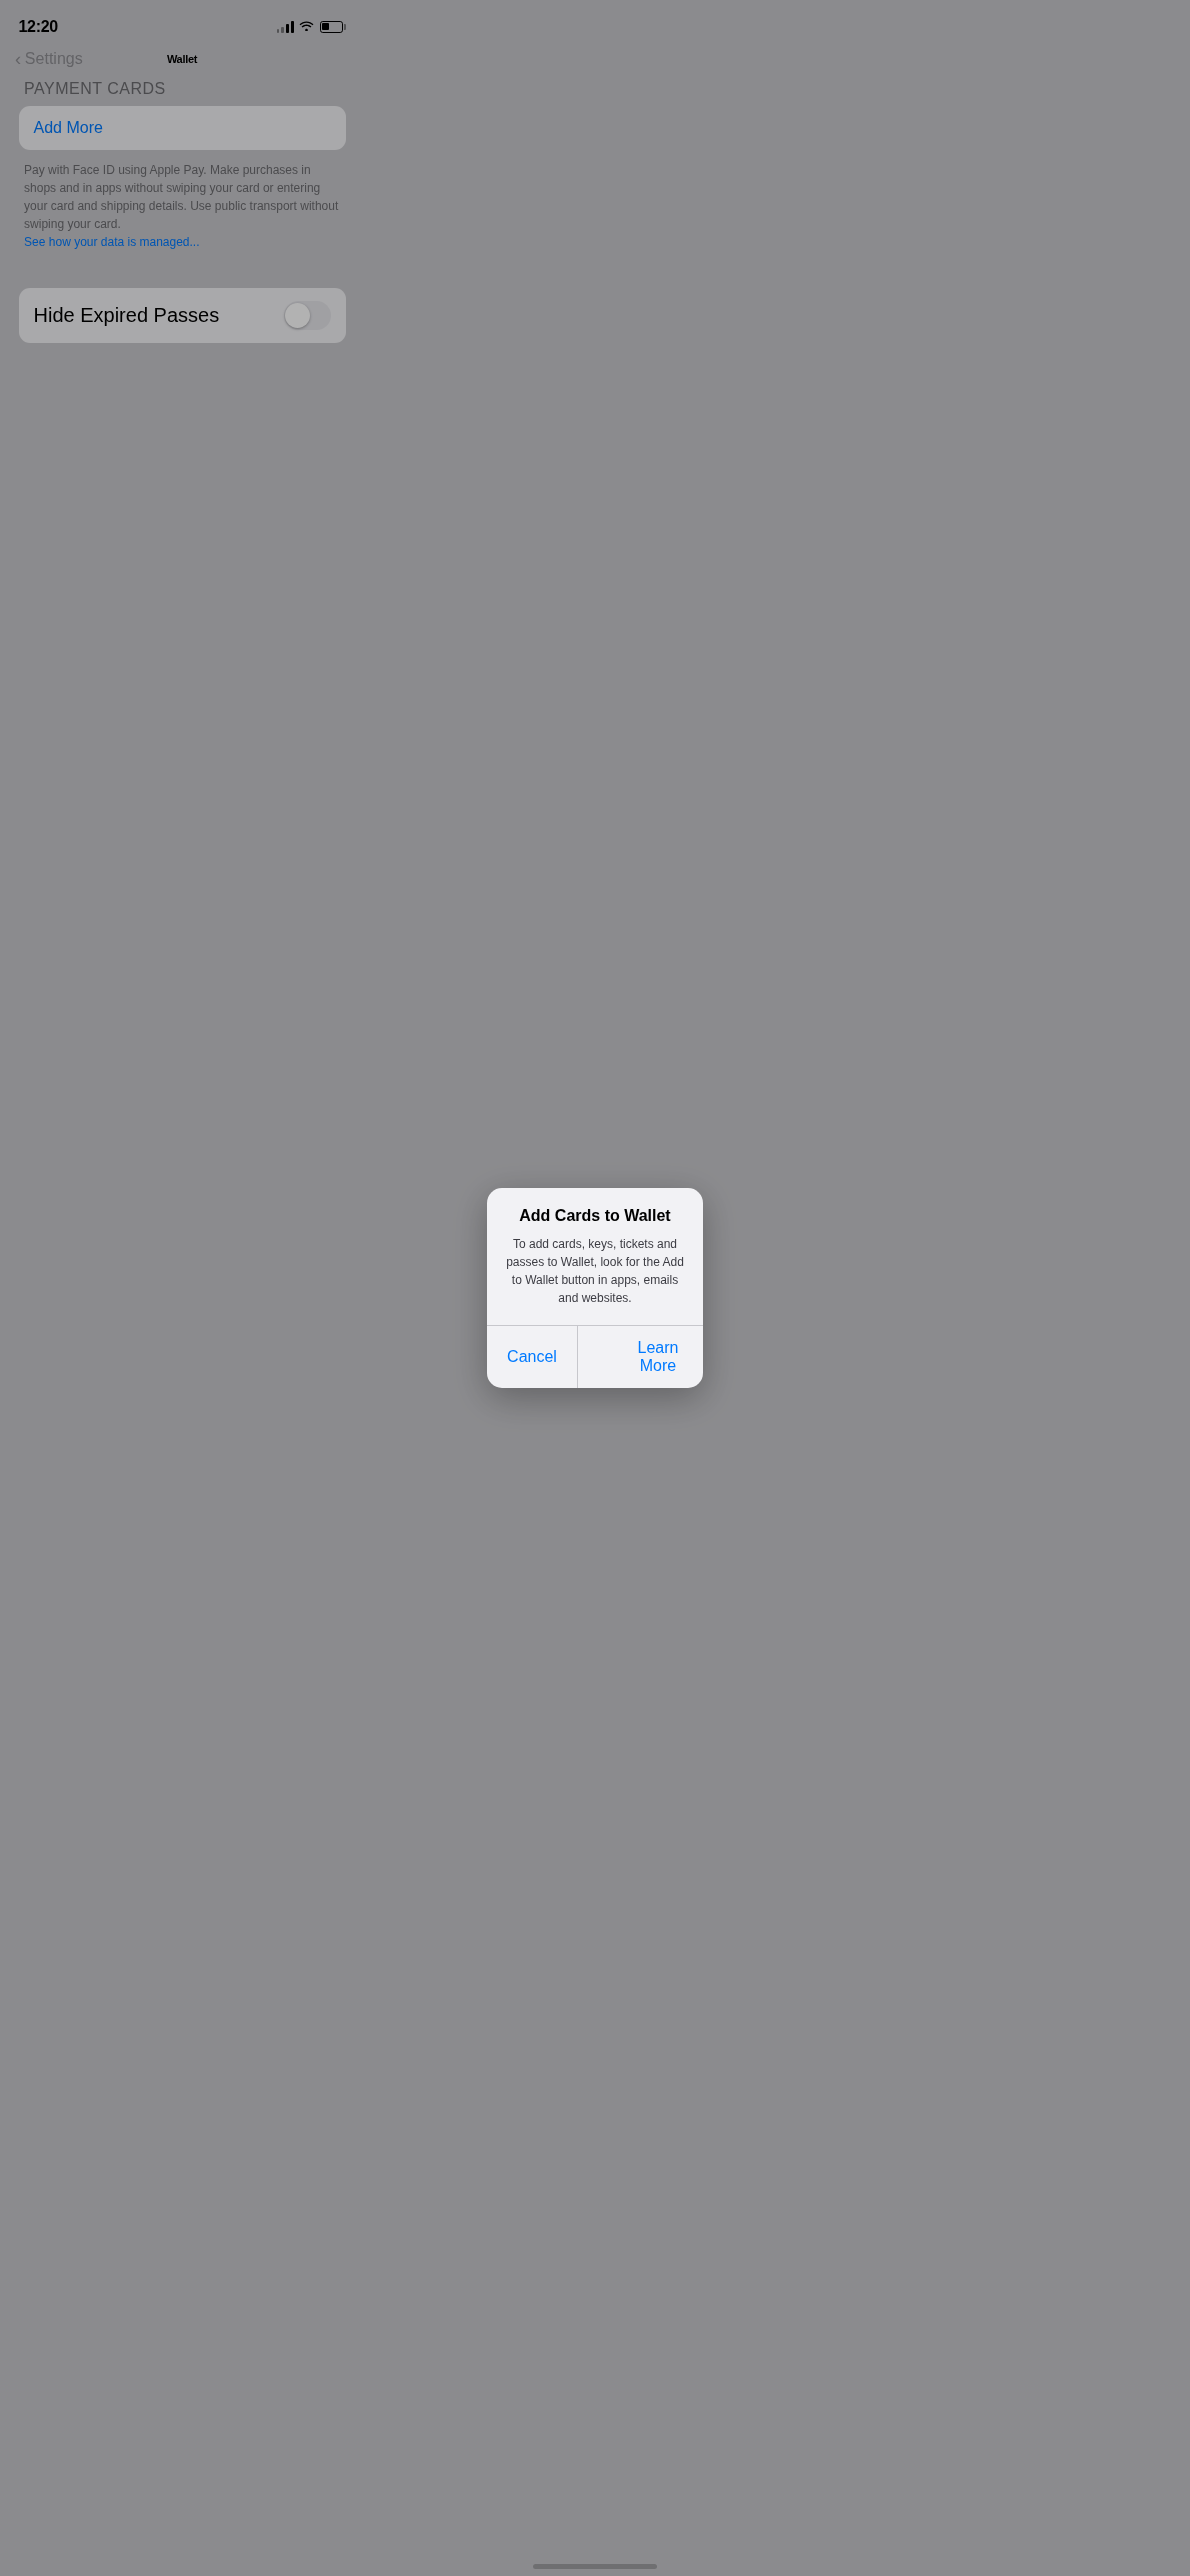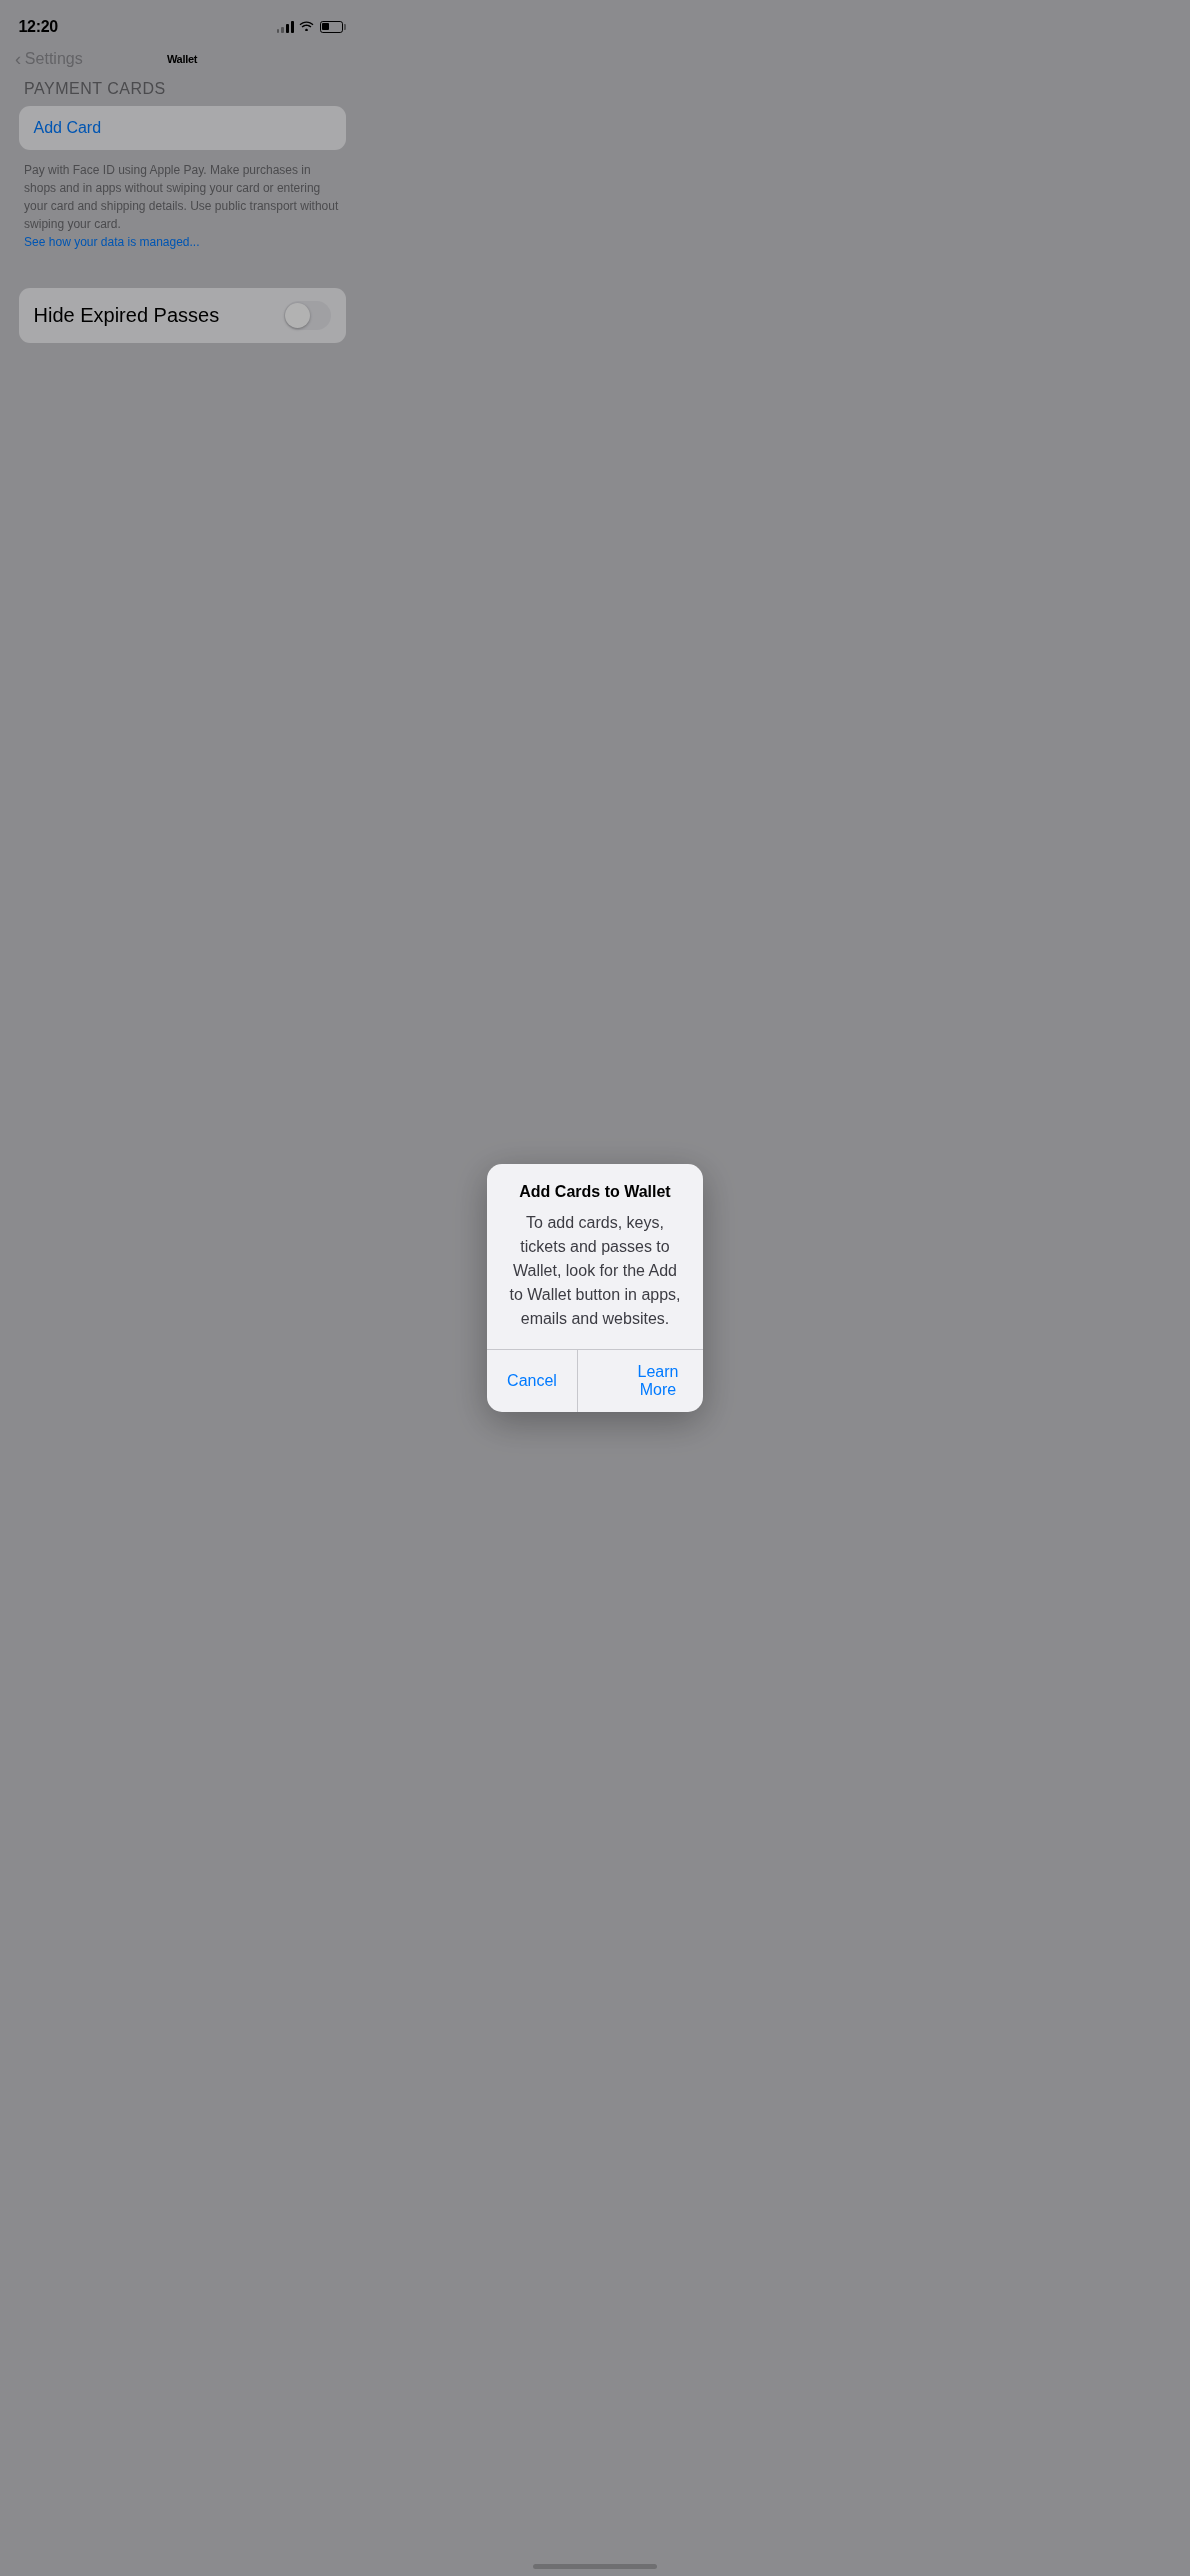--- a/index.html
+++ b/index.html
@@ -244,21 +244,21 @@
 
     .alert-title {
       font-size: 16px;
       font-weight: 700;
       color: #000;
       margin-bottom: 7.4px;
       line-height: 1.3;
     }
 
     .alert-message {
-      font-size: 16px;
+      font-size: 12px;
       color: #3c3c43;
       line-height: 1.5;
     }
 
     .alert-buttons {
       display: flex;
       border-top: 0.5px solid #c7c7cc;
       gap: 35px;
     }
 
@@ -330,21 +330,21 @@
     <span>Settings</span>
   </div>
   <span class="nav-title">Wallet</span>
 </div>
 
 <div class="content">
   <div class="section-label">PAYMENT CARDS</div>
 
   <div class="card-container">
     <div class="add-card-row">
-      <span class="add-card-text">Add Card</span>
+      <span class="add-card-text">Add More</span>
     </div>
   </div>
 
   <p class="description-text">
     <span>Pay with Face ID using Apple Pay. Make purchases in shops and in apps without swiping your card or entering your card and shipping details. Use public transport without swiping your card.</span>
     <br><span class="see-how-link">See how your data is managed...</span>
   </p>
 
   <div class="section-gap"></div>
 

